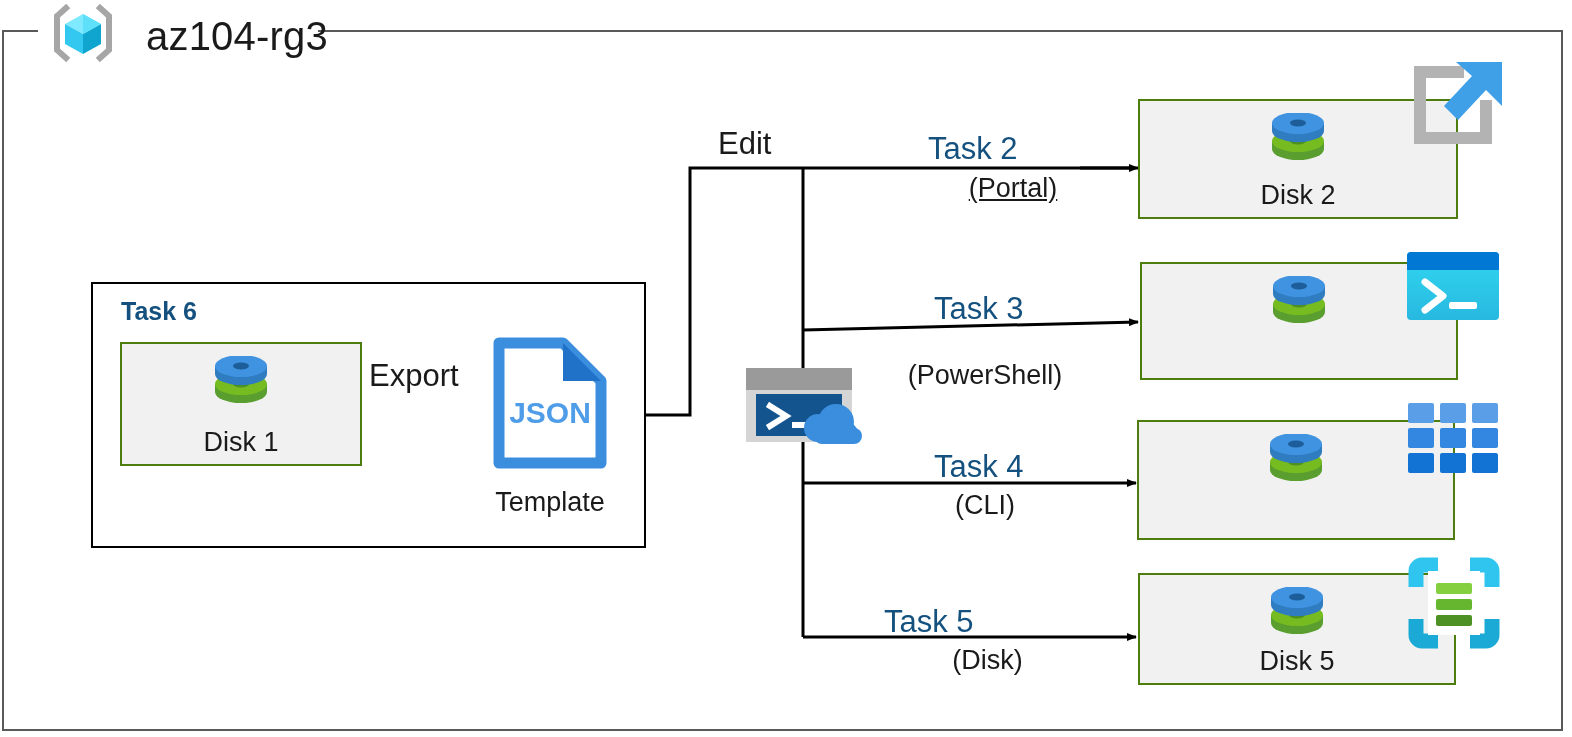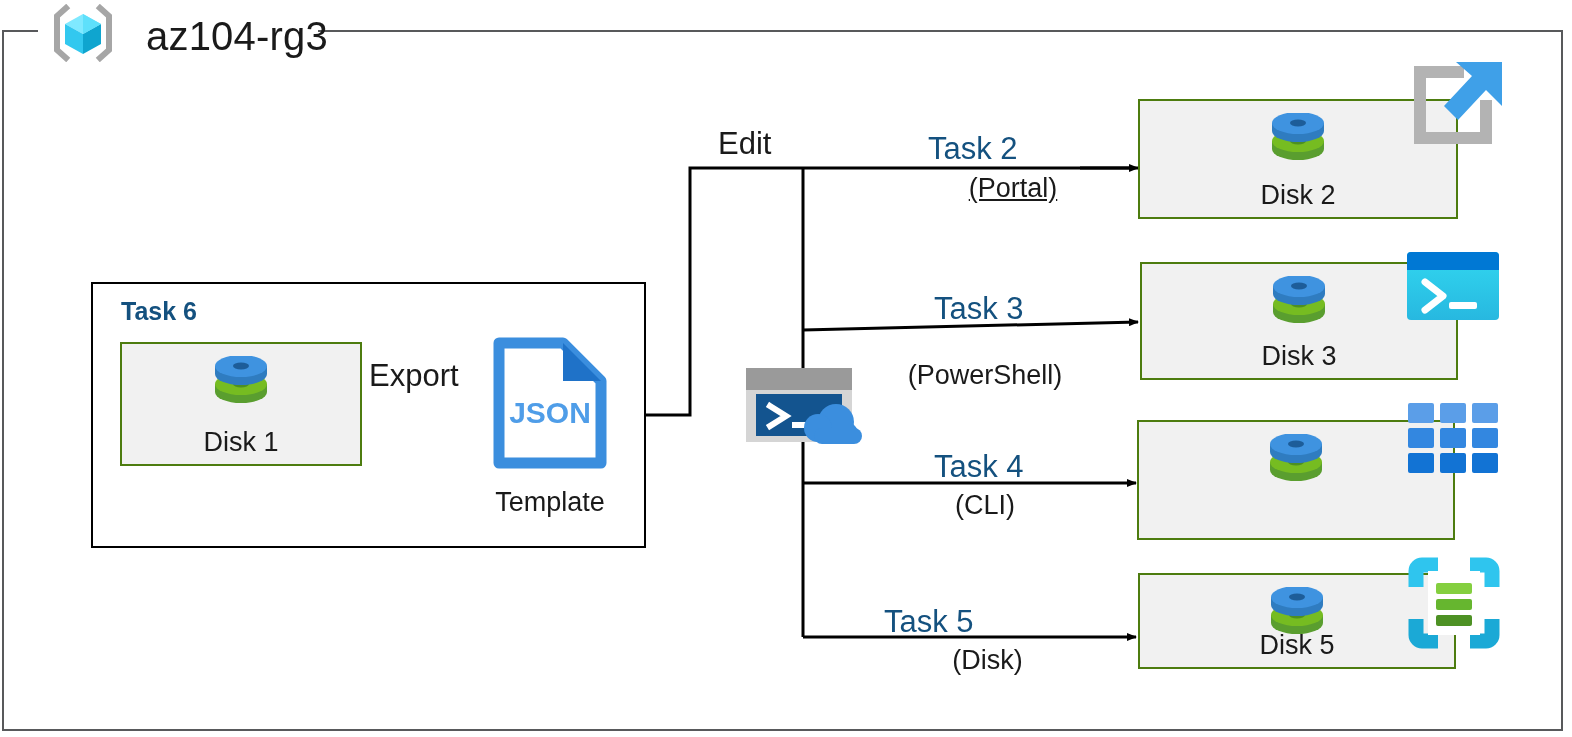--- a/index.html
+++ b/index.html
@@ -243,21 +243,20 @@
         <ellipse cx="29" cy="36" rx="26" ry="11" fill="#5a9e2f"></ellipse>
         <rect x="3" y="28" width="52" height="8" fill="#5a9e2f"></rect>
         <ellipse cx="29" cy="28" rx="26" ry="11" fill="#76bc21"></ellipse>
         <ellipse cx="29" cy="28" rx="8" ry="3.4" fill="#4d8f22"></ellipse>
         <ellipse cx="29" cy="18" rx="26" ry="11" fill="#2f7cc0"></ellipse>
         <rect x="3" y="10" width="52" height="8" fill="#2f7cc0"></rect>
         <ellipse cx="29" cy="10" rx="26" ry="11" fill="#3f93e0"></ellipse>
         <ellipse cx="29" cy="10" rx="8" ry="3.4" fill="#1d5d99"></ellipse>
       </svg>
     </div>
-    <div class="disk-caption">Disk 3</div>
   </div>
 
   <div class="icon-abs" style="left:1405px; top:250px;">
     <svg width="96" height="72" viewBox="0 0 96 72">
       <defs>
         <linearGradient id="psbody" x1="0" y1="0" x2="0" y2="1">
           <stop offset="0%" stop-color="#32d7f0"></stop>
           <stop offset="100%" stop-color="#27b8e0"></stop>
         </linearGradient>
       </defs>
@@ -302,21 +301,21 @@
         <rect x="0" y="50" width="26" height="20" rx="2"></rect>
         <rect x="32" y="50" width="26" height="20" rx="2"></rect>
         <rect x="64" y="50" width="26" height="20" rx="2"></rect>
       </g>
     </svg>
   </div>
 
   <div class="edge-label bold-blue" style="left:884px; top:604px;">Task 5</div>
   <div class="caption" style="left:890px; top:645px; width:195px;">(Disk)</div>
 
-  <div class="disk-box" style="left:1138px; top:573px; width:318px; height:96px;">
+  <div class="disk-box" style="left:1138px; top:573px; width:318px; height:112px;">
     <div class="disk-icon">
       <svg width="58" height="62" viewBox="0 0 58 62">
         <ellipse cx="29" cy="36" rx="26" ry="11" fill="#5a9e2f"></ellipse>
         <rect x="3" y="28" width="52" height="8" fill="#5a9e2f"></rect>
         <ellipse cx="29" cy="28" rx="26" ry="11" fill="#76bc21"></ellipse>
         <ellipse cx="29" cy="28" rx="8" ry="3.4" fill="#4d8f22"></ellipse>
         <ellipse cx="29" cy="18" rx="26" ry="11" fill="#2f7cc0"></ellipse>
         <rect x="3" y="10" width="52" height="8" fill="#2f7cc0"></rect>
         <ellipse cx="29" cy="10" rx="26" ry="11" fill="#3f93e0"></ellipse>
         <ellipse cx="29" cy="10" rx="8" ry="3.4" fill="#1d5d99"></ellipse>

